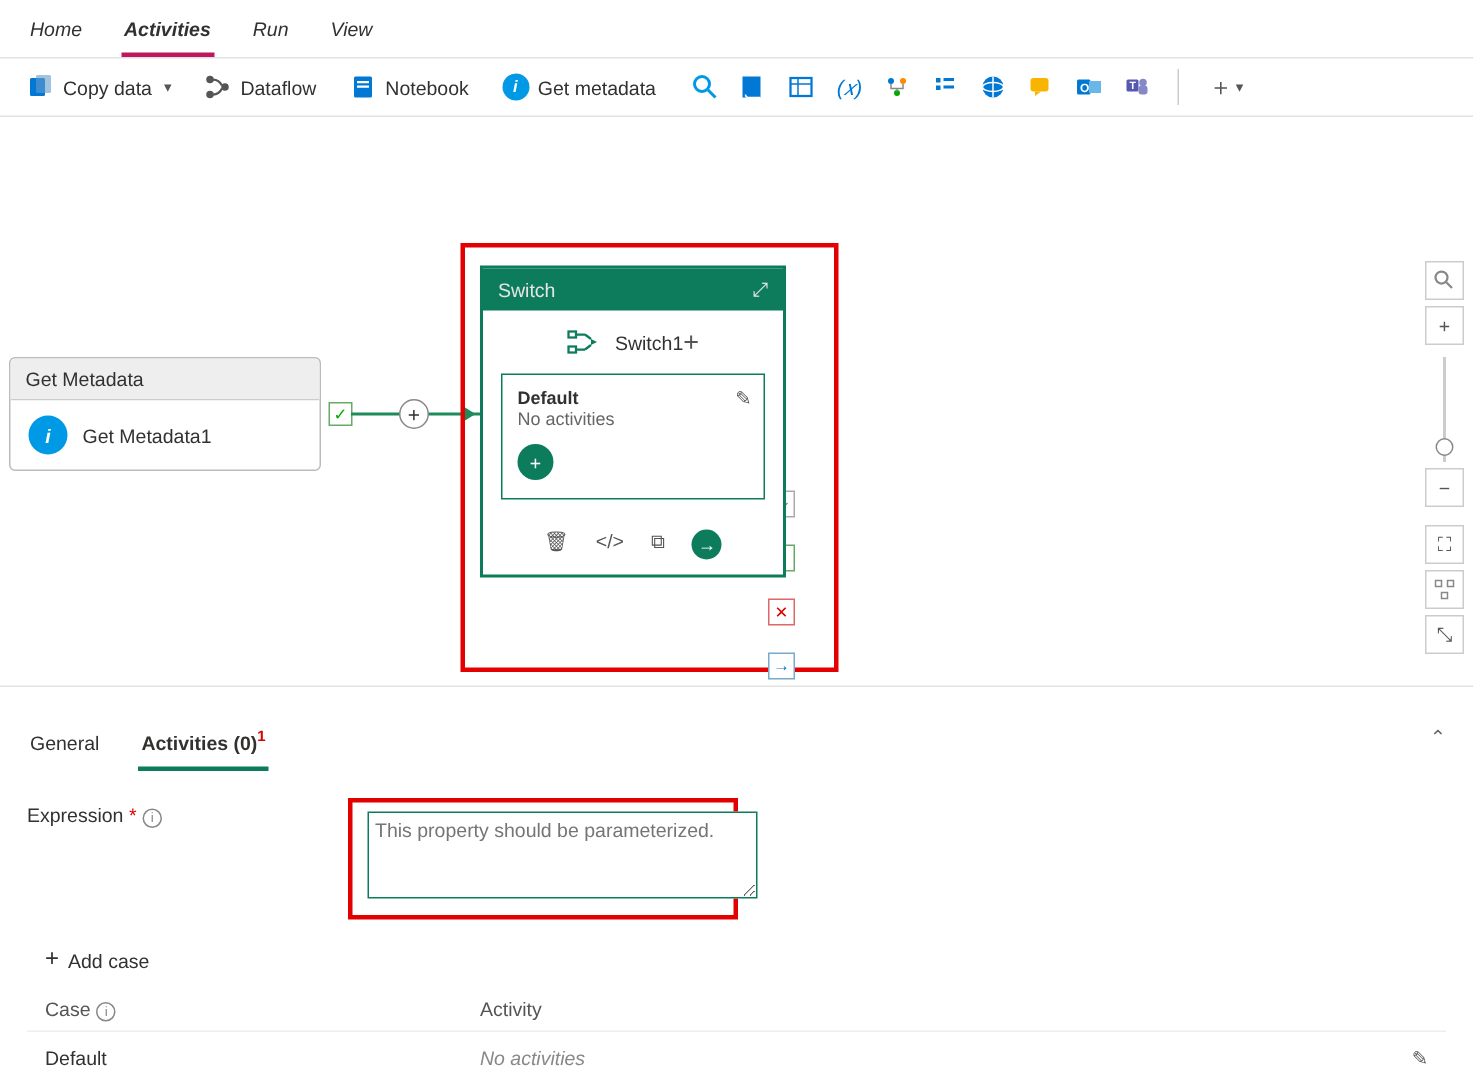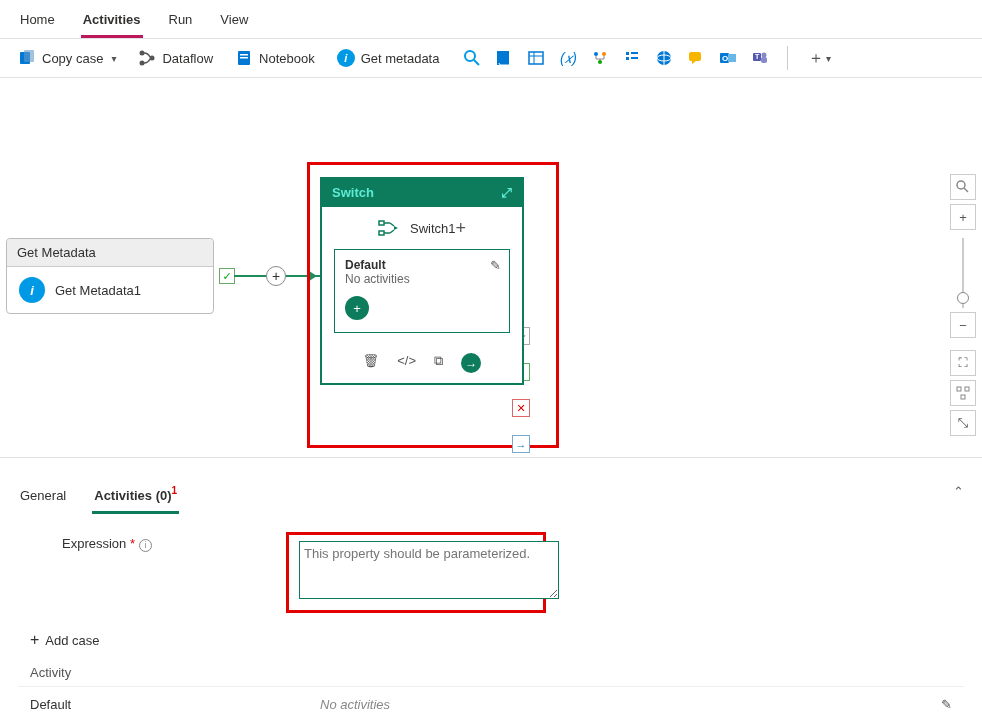--- a/index.html
+++ b/index.html
@@ -1,37 +1,37 @@
 <!DOCTYPE html>
 <html><head>
 <meta charset="utf-8">
 <style>
 * { box-sizing: border-box; margin: 0; padding: 0; font-family: "Segoe UI", sans-serif; }
 body { background: #fff; width: 982px; height: 722px; overflow: hidden; position: relative; font-size: 13px; color: #323130;}
-.tabs { display: flex; gap: 24px; padding: 8px 18px 0; border-bottom: 1px solid #e1e1e1; }
+.tabs { display: flex; gap: 24px; padding: 8px 18px 0; border-bottom: 1px solid #e1e1e1; font-style: italic; }
 .tab { padding: 4px 2px 8px; cursor: pointer; color: #323130; }
 .tab.active { border-bottom: 3px solid #be185d; font-weight:600; }
 .toolbar { display:flex; align-items:center; gap: 14px; padding: 6px 14px; border-bottom:1px solid #e1e1e1; }
 .tbtn { display:flex; align-items:center; gap:6px; padding:4px 4px; cursor:pointer; }
 .ticon { width:18px; height:18px; display:flex; align-items:center; justify-content:center; }
 .blue { color:#0078d4; }
 .caret { font-size:10px; color:#555; margin-left:2px;}
 .sep { width:1px; height:24px; background:#ccc; margin:0 4px;}
 .canvas { position:relative; height: 380px; border-bottom:1px solid #e1e1e1; background:#fff;}
 .node1 { position:absolute; left:6px; top:160px; width:208px; border:1px solid #bbb; border-radius:4px; background:#fff;}
 .node1-hdr { background:#eee; padding:6px 10px; font-size:13px; border-bottom:1px solid #ccc; border-radius:4px 4px 0 0;}
 .node1-body { display:flex; align-items:center; gap:10px; padding:10px 12px;}
 .ci { width:26px;height:26px;border-radius:50%;background:#0099e5;color:#fff;display:flex;align-items:center;justify-content:center;font-weight:bold;font-style:italic;}
 .chk { position:absolute; left:219px; top:190px; width:16px;height:16px;border:1px solid #6a6;background:#fff;color:#0a0;display:flex;align-items:center;justify-content:center;font-size:11px;}
 .plus { position:absolute; left:266px; top:188px; width:20px;height:20px;border:1px solid #888;border-radius:50%;background:#fff;display:flex;align-items:center;justify-content:center;font-size:14px;}
 .redbox1{ position:absolute; left:307px; top:84px; width:252px; height:286px; border:3px solid #e30000; }
 .arrow { position:absolute; left:234px; top:197px; width:86px; height:2px; background:#1f8a5a;}
 .arrow:after{content:'';position:absolute;right:-2px;top:-4px;border:5px solid transparent;border-left:8px solid #1f8a5a;}
 .switch { position:absolute; left:320px; top:99px; width:204px; border:2px solid #0d7c5c; background:#fff;}
-.switch-hdr{background:#0d7c5c;color:#5eead4;padding:6px 10px;display:flex;justify-content:space-between;font-weight:bold;}
+.switch-hdr{background:#0d7c5c;color:#e5e5e5;padding:6px 10px;display:flex;justify-content:space-between;align-items:center;}
 .switch-row{display:flex;align-items:center;justify-content:center;padding:10px 12px;}
 .sw-icon{width:22px;height:22px;color:#0d7c5c;}
 .case-box{margin:0 12px 12px;border:1px solid #0d7c5c;padding:8px 10px 12px;position:relative;}
 .case-title{font-weight:600;font-size:12px;}
 .case-sub{font-size:12px;color:#666;}
 .pencil{position:absolute;right:8px;top:8px;color:#555;cursor:pointer;}
 .addc{width:24px;height:24px;border-radius:50%;background:#0d7c5c;color:#fff;display:flex;align-items:center;justify-content:center;margin-top:10px;cursor:pointer;}
 .switch-ftr{display:flex;gap:18px;justify-content:center;padding:8px 0 10px;color:#555;}
 .gocircle{width:20px;height:20px;border-radius:50%;background:#0d7c5c;color:#fff;display:flex;align-items:center;justify-content:center;font-size:12px;}
 .side-icons{position:absolute;right:26px;top:162px;display:flex;flex-direction:column;gap:18px;}
@@ -42,21 +42,21 @@
 .zoom{position:absolute;right:6px;top:96px;display:flex;flex-direction:column;align-items:center;gap:0;}
 .zbtn{width:26px;height:26px;border:1px solid #ccc;background:#fff;display:flex;align-items:center;justify-content:center;cursor:pointer;color:#555;margin-bottom:4px;}
 .ztrack{width:2px;height:70px;background:#ccc;position:relative;margin:4px 0;}
 .zhandle{width:12px;height:12px;border:1px solid #888;border-radius:50%;background:#fff;position:absolute;left:-5px;top:54px;}
 .bottom-tabs{display:flex;gap:24px;padding:8px 18px 0;position:relative;margin-top:18px;}
 .btab{padding:4px 2px 8px;cursor:pointer;}
 .btab.active{border-bottom:3px solid #0d7c5c;font-weight:700;}
 .req{color:#d00;font-size:10px;position:relative;top:-6px;}
 .collapse{position:absolute;right:18px;top:8px;color:#666;cursor:pointer;}
 .panel{padding:18px;}
-.row{display:flex;align-items:flex-start;gap:24px;margin-bottom:18px;margin-left:44px;}
+.row{display:flex;align-items:flex-start;gap:14px;margin-bottom:18px;}
 .lbl{width:200px;padding-top:4px;}
 .redbox2{border:3px solid #e30000;padding:6px 10px 8px;width:260px;}
 textarea{width:260px;height:58px;border:1px solid #0d7c5c;resize:both;font-family:inherit;font-size:13px;padding:4px;outline:none;}
 .adc{color:#0d7c5c;font-size:12px;margin-top:6px;cursor:pointer;}
 .addcase{display:flex;align-items:center;gap:6px;margin:6px 0 10px 12px;cursor:pointer;}
 .tblh{display:flex;padding:6px 12px;border-bottom:1px solid #eee;color:#555;}
 .tblh div:first-child{width:290px;}
 .tblr{display:flex;padding:10px 12px;align-items:center;}
 .tblr .c1{width:290px;}
 .tblr .c2{flex:1;font-style:italic;color:#888;}
@@ -76,21 +76,21 @@
 </div>
 
 <div class="toolbar">
   <div class="tbtn">
     <span class="ticon blue">
         <svg width="18" height="18" viewBox="0 0 18 18">
           <rect x="2" y="3" width="10" height="12" rx="1" fill="#0078d4"></rect>
           <rect x="6" y="1" width="10" height="12" rx="1" fill="#69c" opacity="0.6"></rect>
         </svg>
       </span>
-    <span>Copy case</span>
+    <span>Copy data</span>
     <span class="caret">▾</span>
   </div>
   <div class="tbtn">
     <span class="ticon">
         <svg width="18" height="18" viewBox="0 0 18 18">
           <circle cx="4" cy="4" r="2.5" fill="#555"></circle>
           <circle cx="4" cy="14" r="2.5" fill="#555"></circle>
           <circle cx="14" cy="9" r="2.5" fill="#555"></circle>
           <path d="M6 4 Q10 4 12 8 M6 14 Q10 14 12 10" stroke="#555" fill="none" stroke-width="1.5"></path>
         </svg>
@@ -275,20 +275,21 @@
       <textarea placeholder="This property should be parameterized." style=""></textarea>
     </div>
   </div>
 
   <div class="addcase">
     <span style="font-size:16px;">+</span>
       <span>Add case</span>
   </div>
 
   <div class="tblh">
+    <div><span>Case</span><span class="info">i</span></div>
     <div>Activity</div>
   </div>
   <div class="tblr">
     <div class="c1">Default</div>
     <div class="c2">No activities</div>
     <div class="c3">✎</div>
   </div>
 </div>
 
 </body></html>

